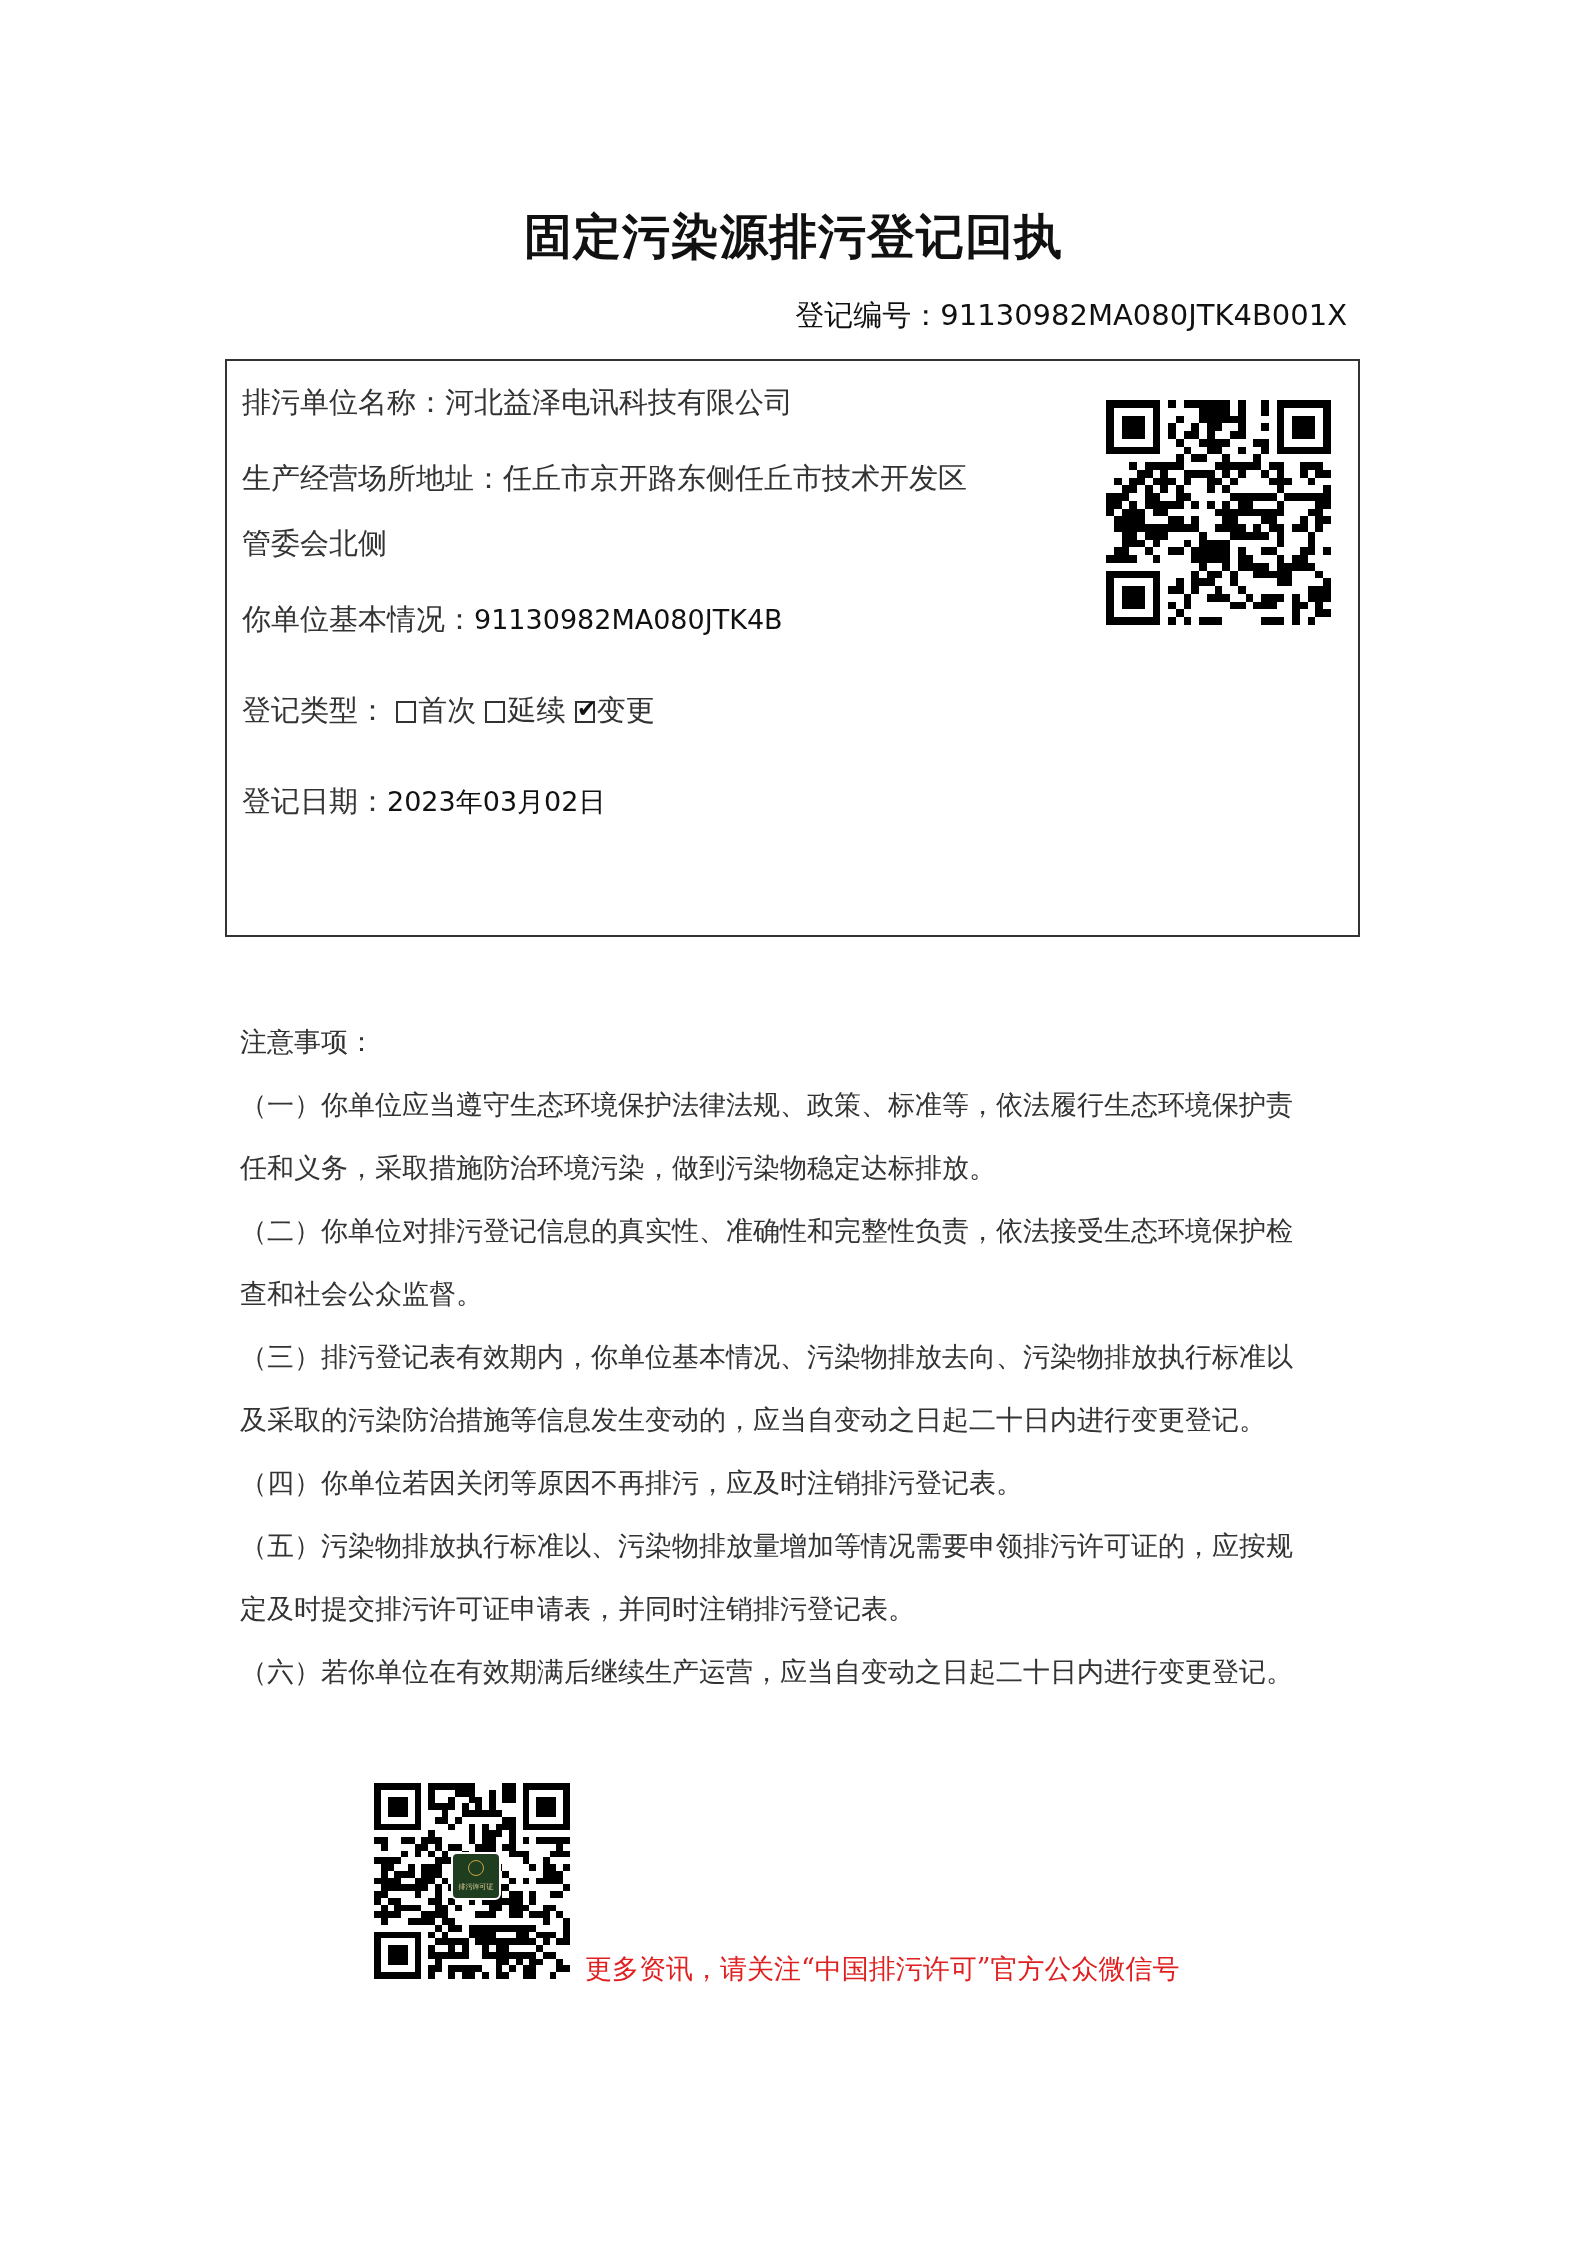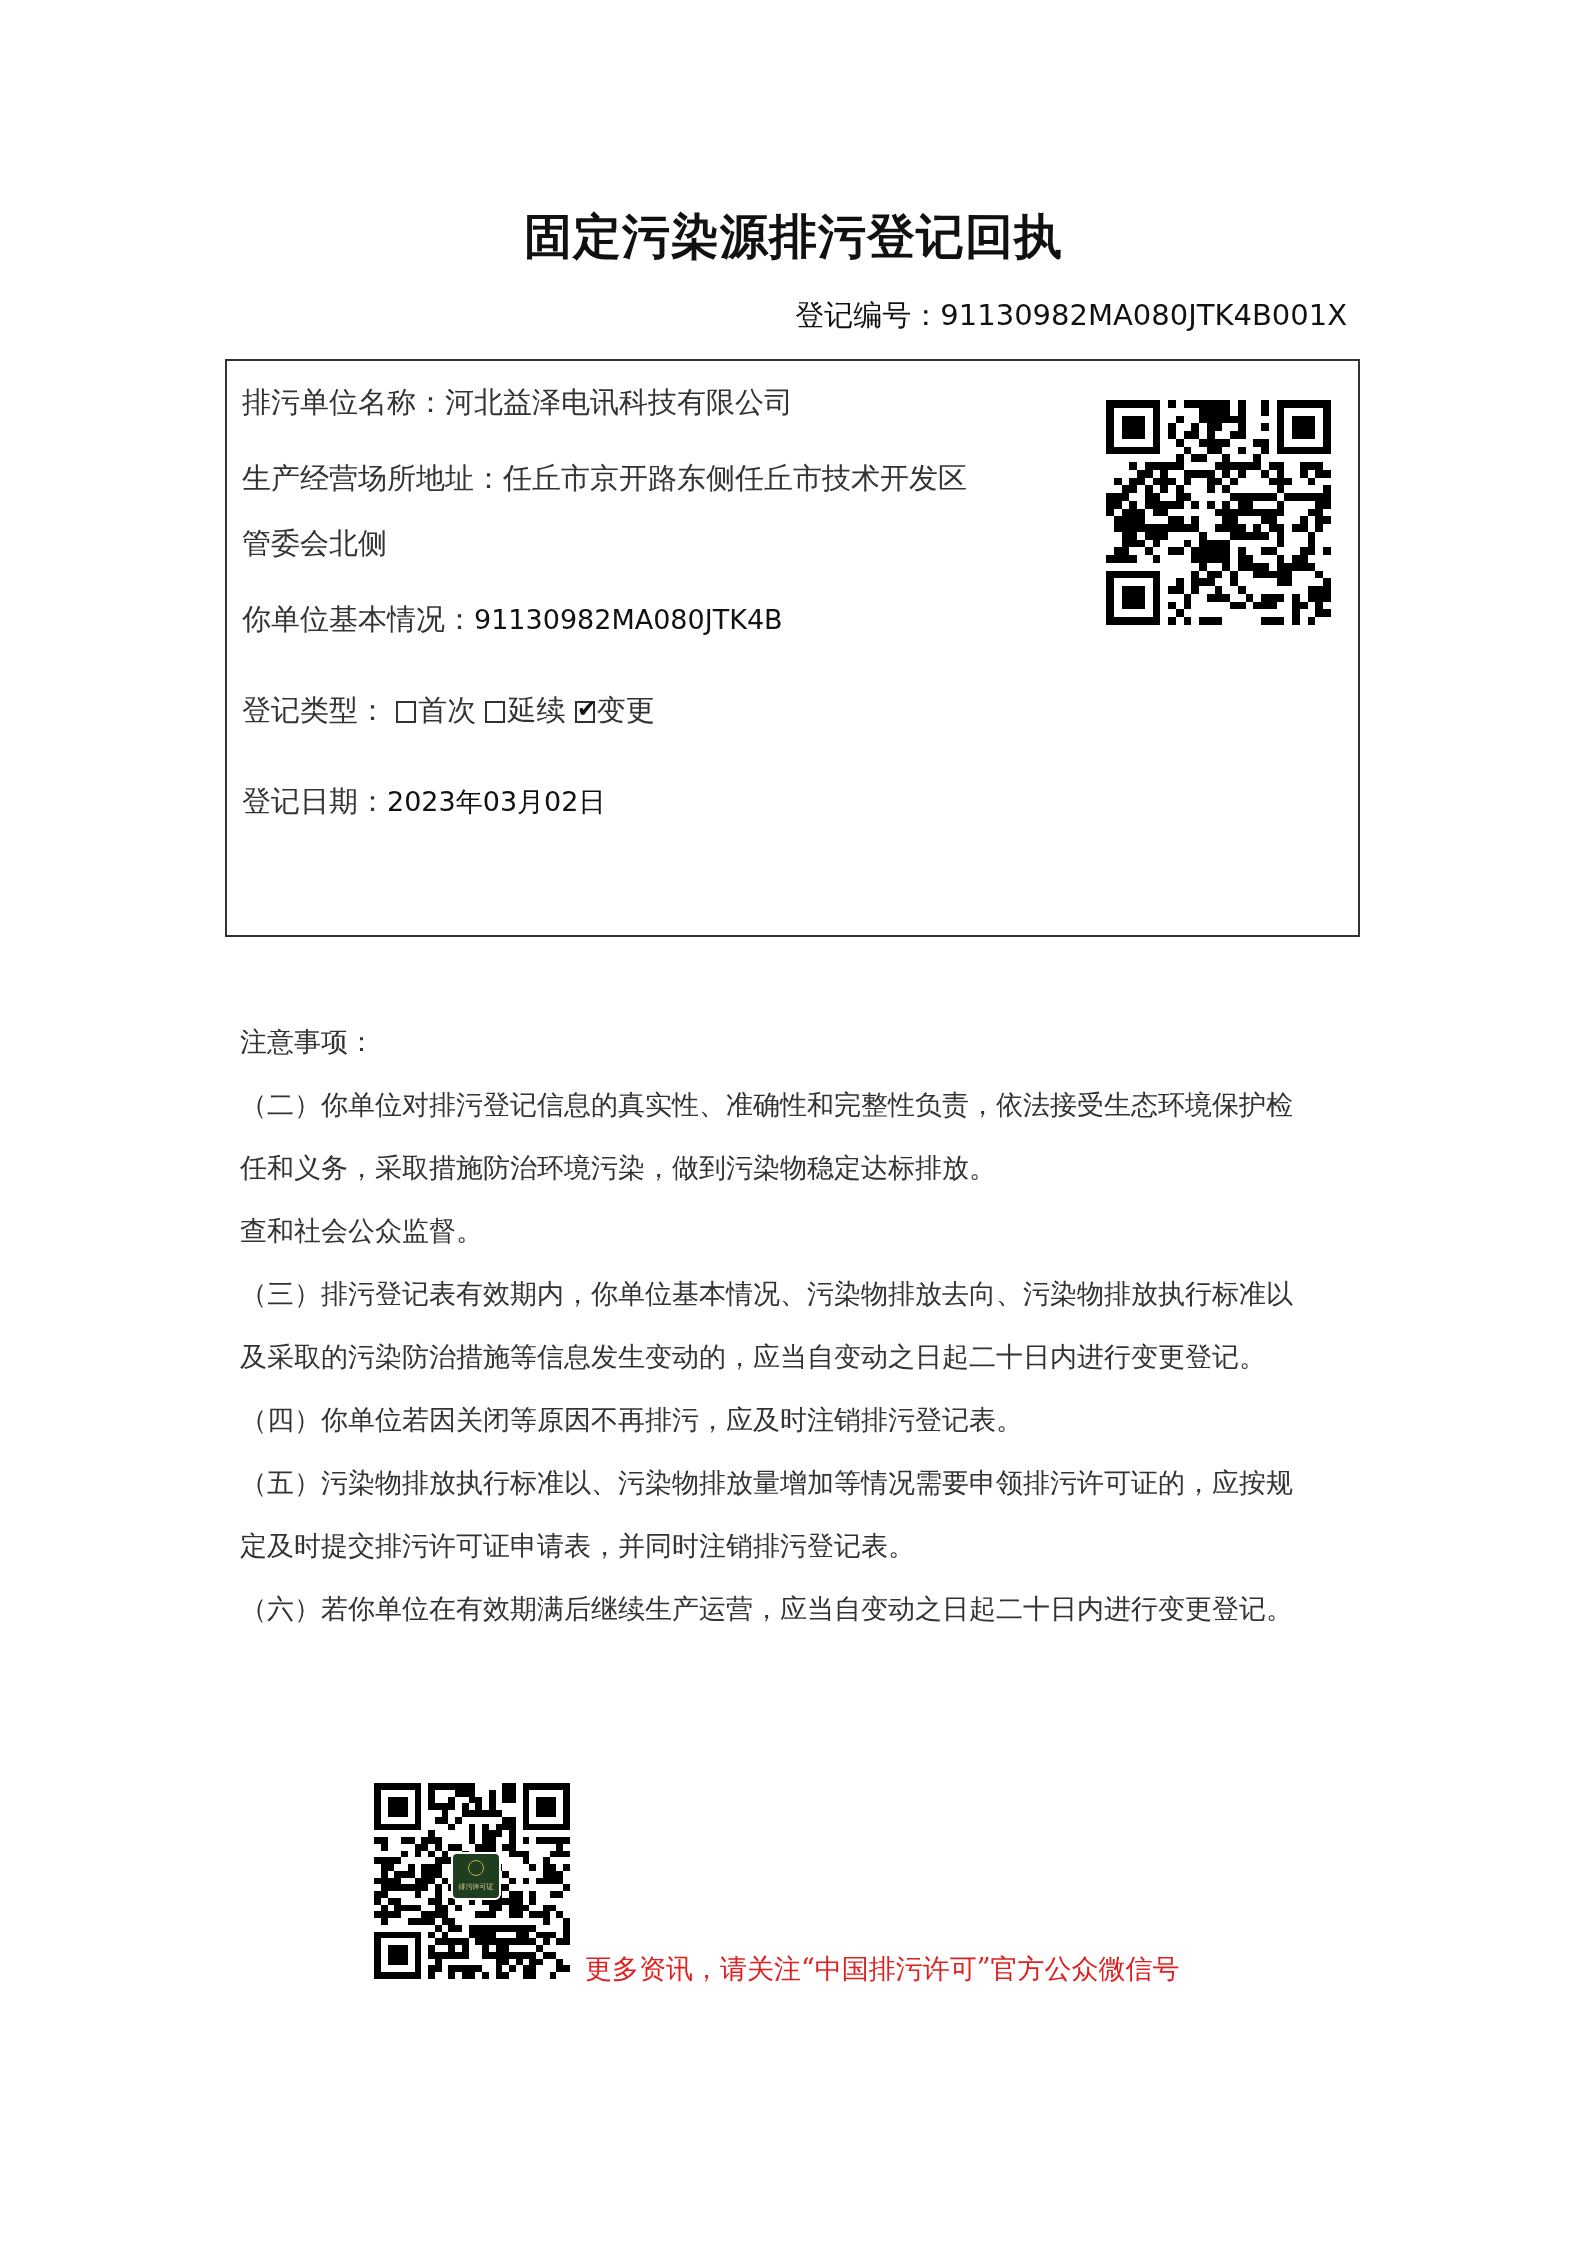--- a/index.html
+++ b/index.html
@@ -900,22 +900,23 @@
     <i style="background: rgb(255, 255, 255);"></i>
     <i style="background: rgb(0, 0, 0);"></i>
     <i style="background: rgb(255, 255, 255);"></i>
     <i style="background: rgb(0, 0, 0);"></i>
     <i style="background: rgb(255, 255, 255);"></i>
     <i style="background: rgb(255, 255, 255);"></i>
   </div>
 
 <div class="notes">
   <div class="line">注意事项：</div>
+  <div class="line">（一）你单位应当遵守生态环境保护法律法规、政策、标准等，依法履行生态环境保护责</div>
+  <div class="line">任和义务，采取措施防治环境污染，做到污染物稳定达标排放。</div>
   <div class="line">（二）你单位对排污登记信息的真实性、准确性和完整性负责，依法接受生态环境保护检</div>
-  <div class="line">任和义务，采取措施防治环境污染，做到污染物稳定达标排放。</div>
   <div class="line">查和社会公众监督。</div>
   <div class="line">（三）排污登记表有效期内，你单位基本情况、污染物排放去向、污染物排放执行标准以</div>
   <div class="line">及采取的污染防治措施等信息发生变动的，应当自变动之日起二十日内进行变更登记。</div>
   <div class="line">（四）你单位若因关闭等原因不再排污，应及时注销排污登记表。</div>
   <div class="line">（五）污染物排放执行标准以、污染物排放量增加等情况需要申领排污许可证的，应按规</div>
   <div class="line">定及时提交排污许可证申请表，并同时注销排污登记表。</div>
   <div class="line">（六）若你单位在有效期满后继续生产运营，应当自变动之日起二十日内进行变更登记。</div>
 </div>
 
 <div id="qr2" class="qr" style="left: 374px; top: 1783px; width: 196px; height: 196px; grid-template-columns: repeat(29, 1fr); grid-template-rows: repeat(29, 1fr);">

